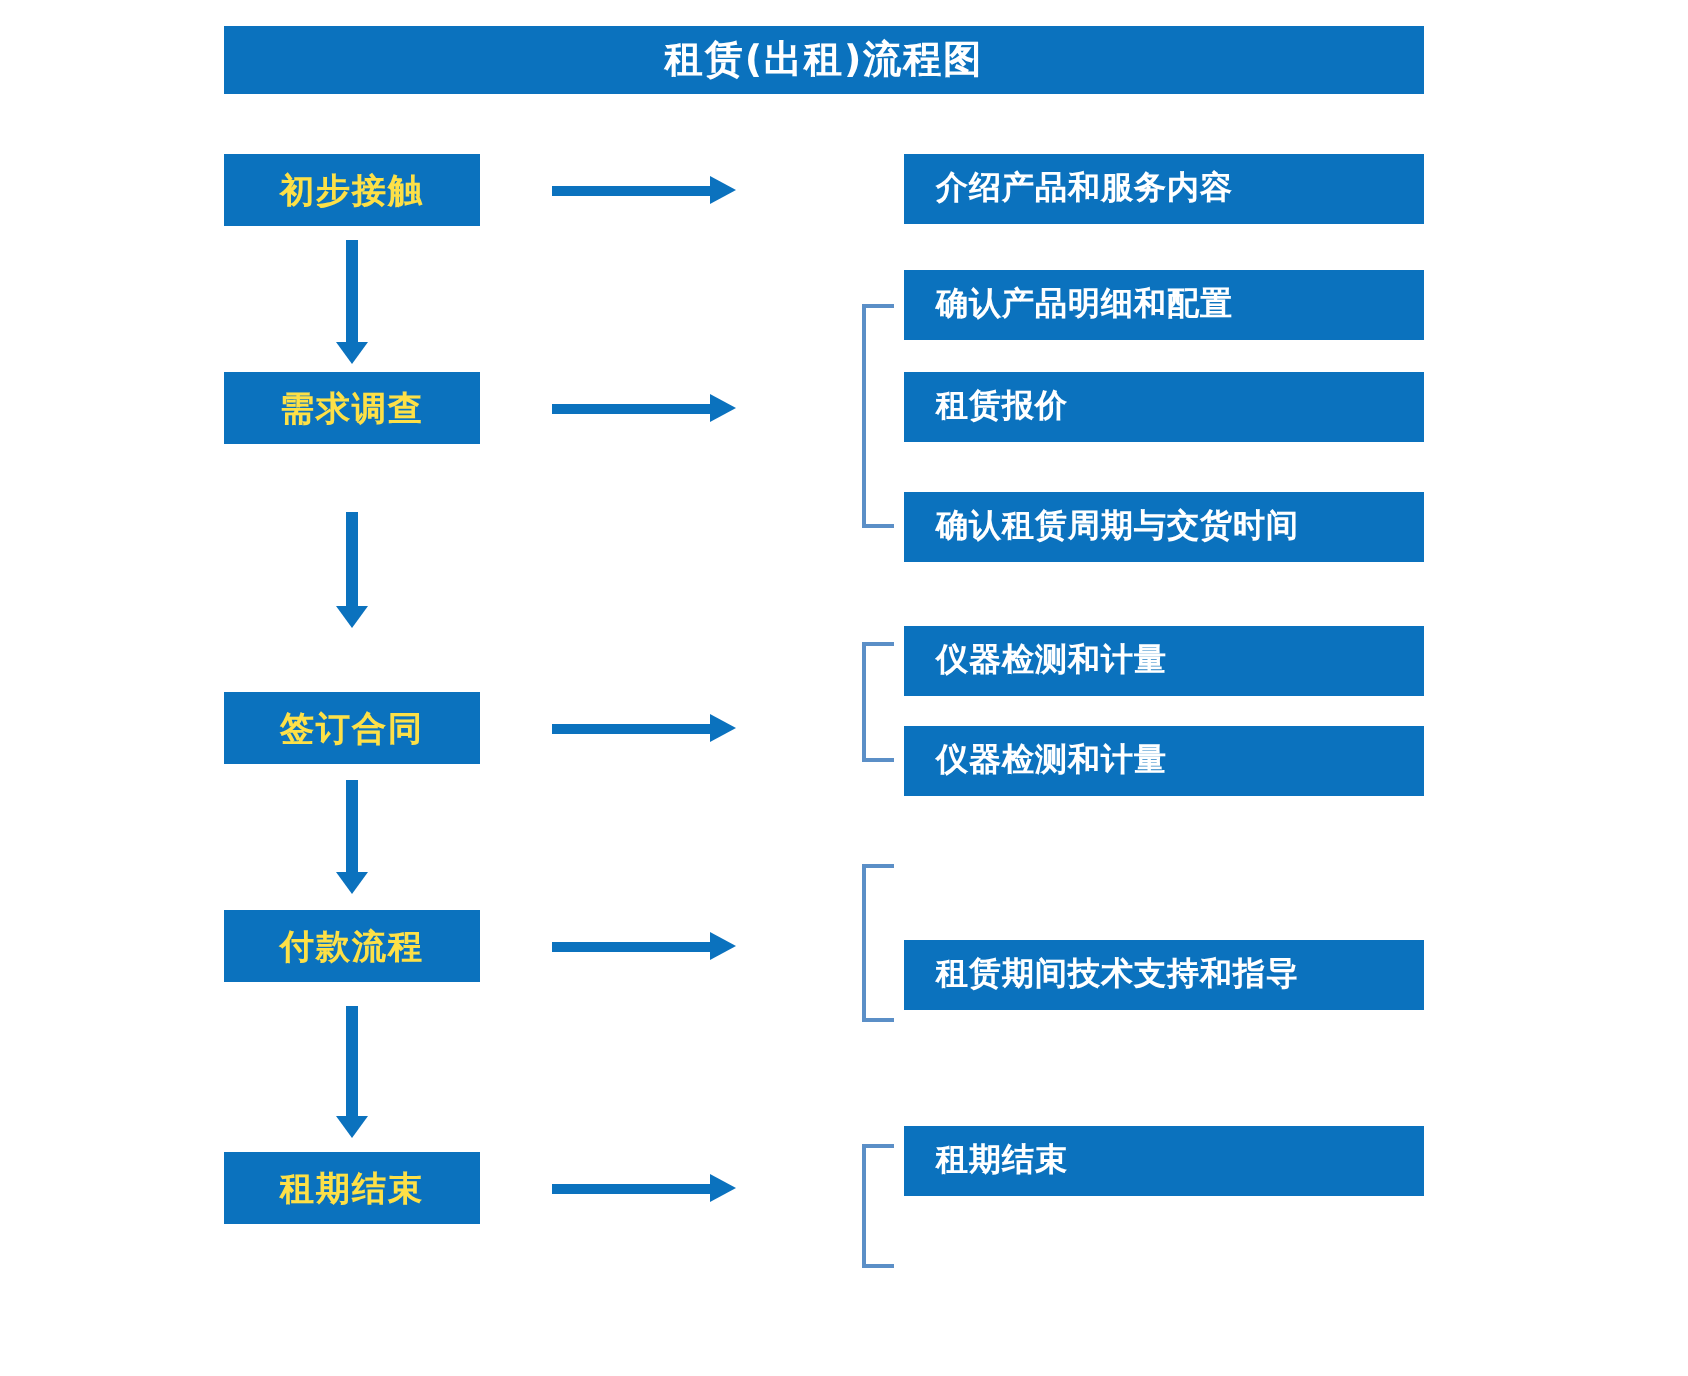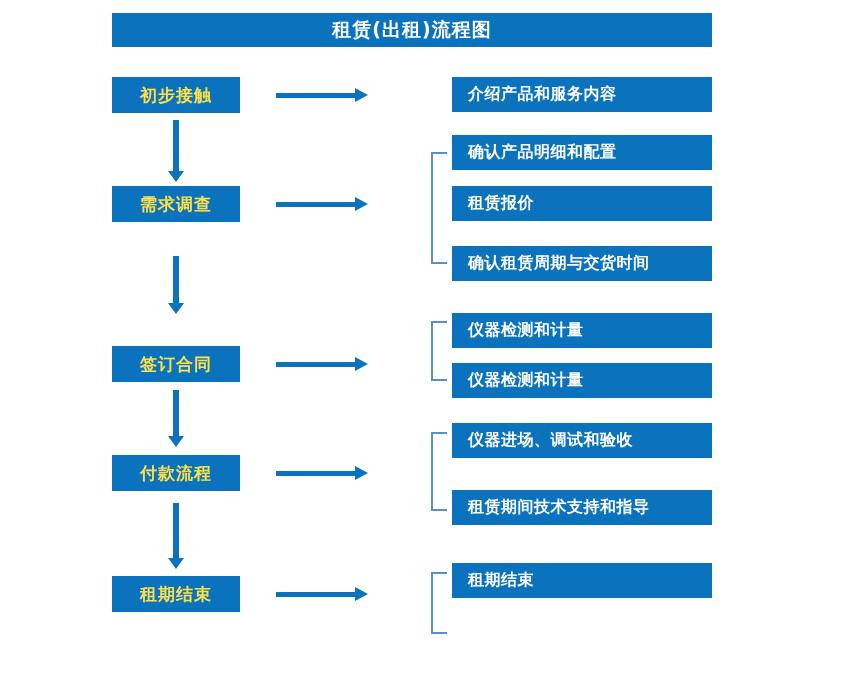--- a/index.html
+++ b/index.html
@@ -182,17 +182,16 @@
   <div class="bracket" style="top:321px; height:60px;"></div>
   <div class="bracket" style="top:432px; height:79px;"></div>
   <div class="bracket" style="top:572px; height:62px;"></div>
 
   <div class="detail-box" style="top:77px;">介绍产品和服务内容</div>
   <div class="detail-box" style="top:135px;">确认产品明细和配置</div>
   <div class="detail-box" style="top:186px;font-family:Liberation Serif, serif;">租赁报价</div>
   <div class="detail-box" style="top:246px;">确认租赁周期与交货时间</div>
   <div class="detail-box" style="top:313px;">仪器检测和计量</div>
   <div class="detail-box" style="top:363px;">仪器检测和计量</div>
-  <div class="detail-box" style="top:423px;">仪器进场、调试和验收</div>
-  <div class="detail-box" style="top:490px;">租赁期间技术支持和指导</div>
+  <div class="detail-box" style="top:470px;">租赁期间技术支持和指导</div>
   <div class="detail-box" style="top:563px;">租期结束</div>
 
 </div>
 
 </body></html>

